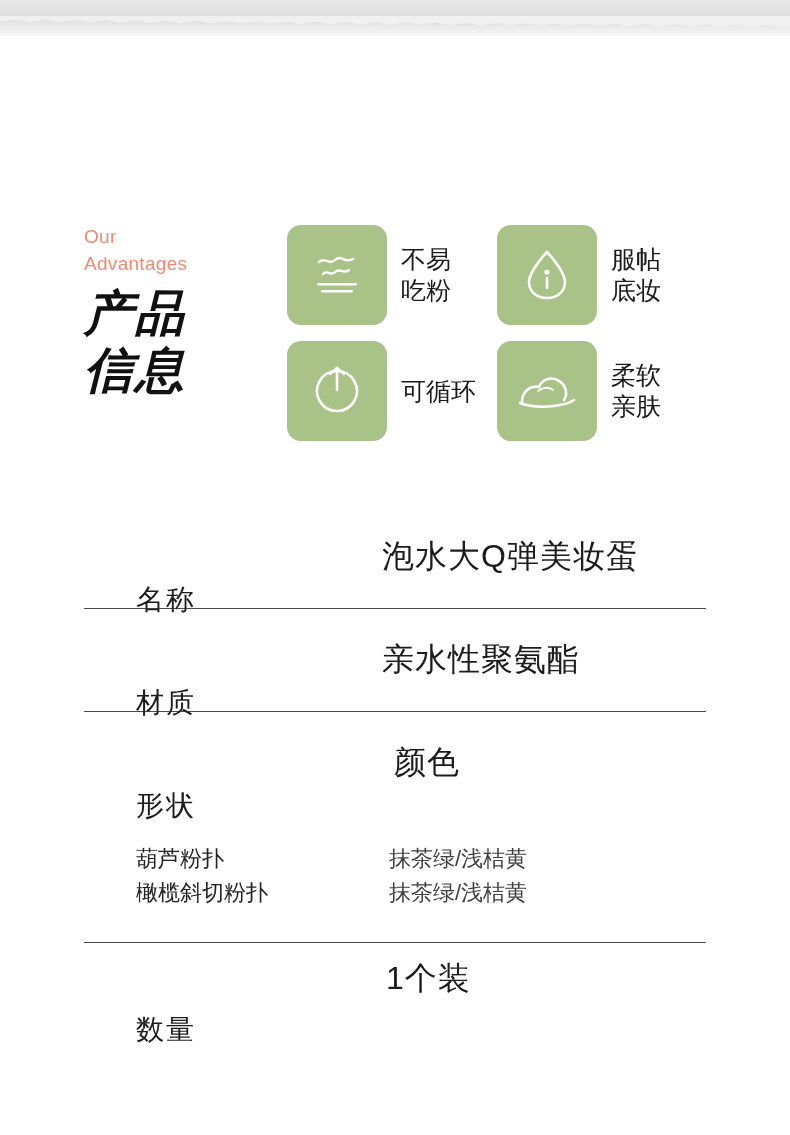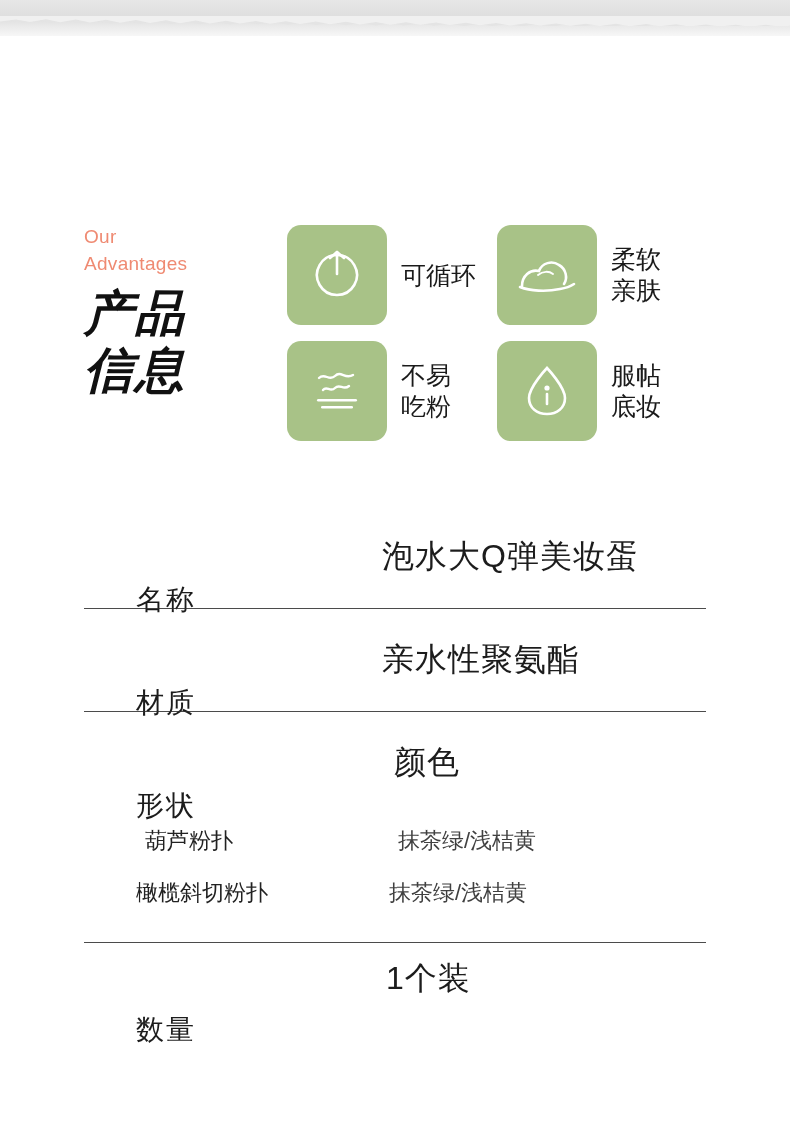--- a/index.html
+++ b/index.html
@@ -139,21 +139,21 @@
     left: 52px;
     font-size: 22px;
     color: #222222;
   }
   .spec-sub-value {
     position: absolute;
     left: 305px;
     font-size: 22px;
     color: #404040;
   }
-  .sub-1 { top: 115px; margin-left: 9px; }
+  .sub-1 { top: 133px; }
   .sub-2 { top: 167px; }
   .divider {
     position: absolute;
     left: 0;
     width: 622px;
     height: 1px;
     background: #2b2b2b;
     opacity: 0.85;
   }
   .d1 { top: 103px; }
@@ -175,47 +175,20 @@
 Advantages</div>
     <div class="adv-cn" style="white-space: pre-line;">产品
 信息</div>
   </div>
 
   <div class="adv-grid">
     <div class="adv-row">
 
       <div class="adv-item">
         <div class="adv-tile">
-          <svg width="54" height="54" viewBox="0 0 54 54">
-            <path d="M27,7 A20,20 0 1,1 26.9,7" fill="none" stroke="#ffffff" stroke-width="2.6"></path>
-            <path d="M27,4 L27,26" stroke="#ffffff" stroke-width="2.6" stroke-linecap="round"></path>
-            <path d="M20,10 L27,4 L34,10" fill="none" stroke="#ffffff" stroke-width="2.6" stroke-linecap="round" stroke-linejoin="round"></path>
-          </svg>
-        </div>
-        <div class="adv-label" style="white-space: pre-line;">可循环</div>
-      </div>
-
-      <div class="adv-item">
-        <div class="adv-tile">
-          <svg width="62" height="42" viewBox="0 0 62 42">
-            <path d="M6,32 C6,22 14,15 23,17 C26,9 36,6 43,11 C50,15 52,24 48,30" fill="none" stroke="#ffffff" stroke-width="2.6" stroke-linecap="round"></path>
-            <path d="M4,33 C14,37 30,38 44,35 C50,34 55,32 58,30" fill="none" stroke="#ffffff" stroke-width="2.6" stroke-linecap="round"></path>
-            <path d="M22,21 C27,17 33,17 37,20" fill="none" stroke="#ffffff" stroke-width="2" stroke-linecap="round"></path>
-          </svg>
-        </div>
-        <div class="adv-label" style="white-space: pre-line;">柔软
-亲肤</div>
-      </div>
-
-    </div>
-
-    <div class="adv-row">
-
-      <div class="adv-item">
-        <div class="adv-tile">
           <svg width="56" height="46" viewBox="0 0 56 46">
             <path d="M10,10 C16,4 20,14 26,8 C32,2 36,12 44,7" fill="none" stroke="#ffffff" stroke-width="2.4" stroke-linecap="round"></path>
             <path d="M14,22 C18,17 21,25 26,20 C31,15 34,23 40,18" fill="none" stroke="#ffffff" stroke-width="2.4" stroke-linecap="round"></path>
             <rect x="8" y="31" width="40" height="2.6" rx="1.3" fill="#ffffff"></rect>
             <rect x="12" y="38" width="32" height="2.4" rx="1.2" fill="#ffffff"></rect>
           </svg>
         </div>
         <div class="adv-label" style="white-space: pre-line;">不易
 吃粉</div>
       </div>
@@ -223,20 +196,47 @@
       <div class="adv-item">
         <div class="adv-tile">
           <svg width="52" height="58" viewBox="0 0 52 58">
             <path d="M26,6 C26,6 44,25 44,36 C44,46 36,52 26,52 C16,52 8,46 8,36 C8,25 26,6 26,6 Z" fill="none" stroke="#ffffff" stroke-width="2.6"></path>
             <circle cx="26" cy="26" r="2.6" fill="#ffffff"></circle>
             <path d="M26,32 L26,42" stroke="#ffffff" stroke-width="2.6" stroke-linecap="round"></path>
           </svg>
         </div>
         <div class="adv-label" style="white-space: pre-line;">服帖
 底妆</div>
+      </div>
+
+    </div>
+
+    <div class="adv-row">
+
+      <div class="adv-item">
+        <div class="adv-tile">
+          <svg width="54" height="54" viewBox="0 0 54 54">
+            <path d="M27,7 A20,20 0 1,1 26.9,7" fill="none" stroke="#ffffff" stroke-width="2.6"></path>
+            <path d="M27,4 L27,26" stroke="#ffffff" stroke-width="2.6" stroke-linecap="round"></path>
+            <path d="M20,10 L27,4 L34,10" fill="none" stroke="#ffffff" stroke-width="2.6" stroke-linecap="round" stroke-linejoin="round"></path>
+          </svg>
+        </div>
+        <div class="adv-label" style="white-space: pre-line;">可循环</div>
+      </div>
+
+      <div class="adv-item">
+        <div class="adv-tile">
+          <svg width="62" height="42" viewBox="0 0 62 42">
+            <path d="M6,32 C6,22 14,15 23,17 C26,9 36,6 43,11 C50,15 52,24 48,30" fill="none" stroke="#ffffff" stroke-width="2.6" stroke-linecap="round"></path>
+            <path d="M4,33 C14,37 30,38 44,35 C50,34 55,32 58,30" fill="none" stroke="#ffffff" stroke-width="2.6" stroke-linecap="round"></path>
+            <path d="M22,21 C27,17 33,17 37,20" fill="none" stroke="#ffffff" stroke-width="2" stroke-linecap="round"></path>
+          </svg>
+        </div>
+        <div class="adv-label" style="white-space: pre-line;">柔软
+亲肤</div>
       </div>
 
     </div>
   </div>
 </section>
 
 <section class="spec">
 
   <div class="spec-row">
     <div class="spec-label">名称</div>

